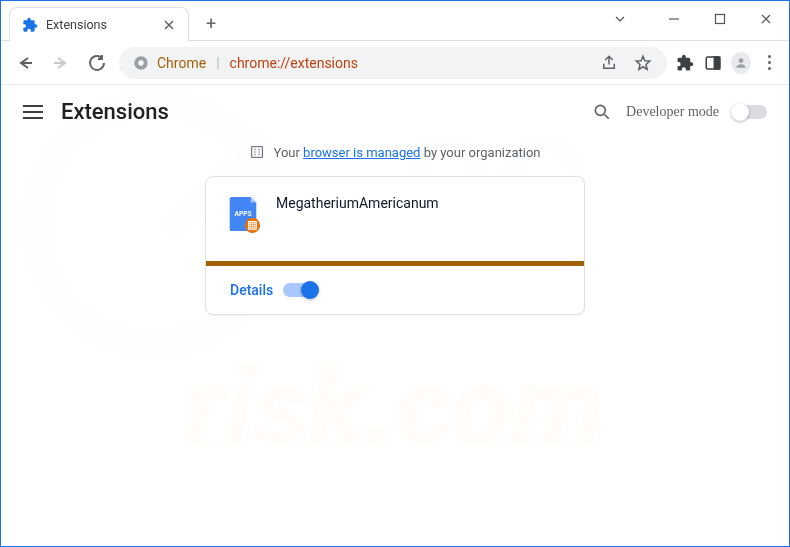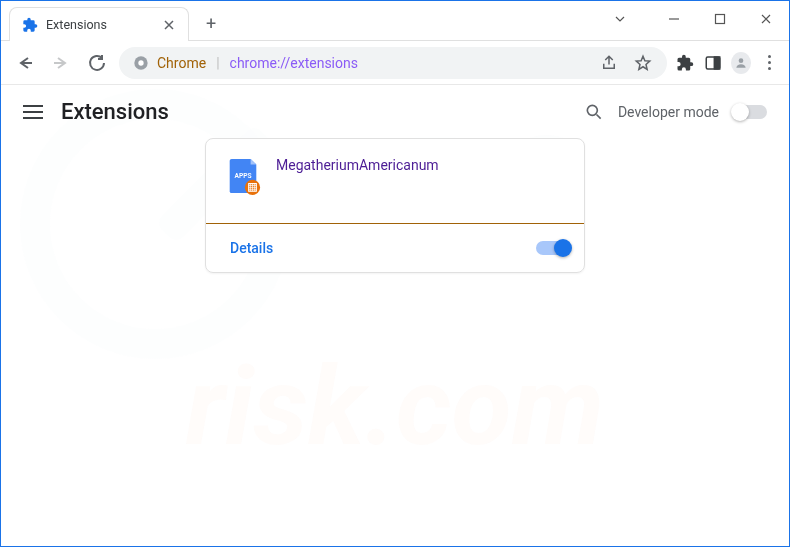--- a/index.html
+++ b/index.html
@@ -53,58 +53,58 @@
     .nav-btn.disabled { opacity:.35; }
     .nav-btn svg { width:18px; height:18px; stroke:#5f6368; stroke-width:2; fill:none; }
     .omnibox {
       flex:1; height:32px; border-radius:16px; background:#f1f3f4;
       display:flex; align-items:center; padding:0 14px; gap:8px;
       font-size:14px; color:#5f6368;
     }
     .omnibox .chrome-icon { width:16px; height:16px; }
     .omnibox .scheme { color:#a16207; }
     .omnibox .sep { color:#c0c0c0; margin:0 2px; }
-    .omnibox .path { color:#8b5cf6; }
+    .omnibox .path { color:#c2410c; }
     .omnibox .right-icons { margin-left:auto; display:flex; gap:14px; align-items:center; color:#5f6368;}
     .tb-icon { width:20px; height:20px; display:flex; align-items:center; justify-content:center; color:#5f6368; }
     .kebab { display:flex; flex-direction:column; gap:3px; }
     .kebab span { width:3px; height:3px; border-radius:50%; background:#5f6368; }
     .avatar-circle { width:22px; height:22px; border-radius:50%; background:#e8eaed; display:flex; align-items:center; justify-content:center; color:#9aa0a6;}
     .page { position:relative; z-index:2; }
     .page-header {
       display:flex; align-items:center; padding:14px 22px; gap:18px;
     }
     .hamburger { width:20px; display:flex; flex-direction:column; gap:4px; }
     .hamburger span { height:2px; background:#3c4043; }
     .page-title { font-size:22px; font-weight:500; color:#202124; }
-    .header-right { margin-left:auto; display:flex; align-items:center; gap:14px; color:#5f6368; font-size:14px;}
+    .header-right { margin-left:auto; display:flex; align-items:center; gap:14px; color:#5f6368; font-size:14px;font-family:Liberation Serif, serif;}
     .toggle {
       width:34px; height:14px; border-radius:7px; background:#dadce0; position:relative;
     }
     .toggle .knob { position:absolute; width:18px; height:18px; border-radius:50%; background:#fff; box-shadow:0 1px 3px rgba(0,0,0,.3); top:-2px; left:-2px; }
     .toggle.on { background:#a8c7fa; }
     .toggle.on .knob { left:auto; right:-2px; background:#1a73e8; }
     .managed-banner {
       display:flex; align-items:center; justify-content:center; gap:8px;
       color:#5f6368; font-size:13px; padding: 6px 0 16px;
     }
     .managed-banner a { color:#1a73e8; text-decoration:underline; }
     .managed-icon { width:16px; height:16px; }
     .card {
       width:380px; margin:0 auto; border-radius:8px;
       border:1px solid #e0e0e0; background:rgba(255,255,255,.92);
       box-shadow:0 1px 2px rgba(0,0,0,.05);
       overflow:hidden;
     }
     .card-body { display:flex; padding:18px 18px 28px; gap:14px; }
     .ext-icon { width:38px; height:38px; flex-shrink:0; position:relative;text-align:right; }
-    .ext-name { font-size:14px; color:#4c1d95; }
+    .ext-name { font-size:14px; color:#0f172a; }
     .card-footer {
-      display:flex; align-items:center; justify-content:space-between;
-      padding:10px 14px; border-top:1px solid #a16207;
+      display:flex; align-items:center; 
+      padding:10px 14px; border-top:5px solid #a16207;
     }
     .details-btn { color:#1a73e8; font-size:14px; font-weight:500; padding:6px 10px; border-radius:4px; }
   </style>
 </head>
 <body>
 
 <div class="watermark">
   <svg width="780" height="520" viewBox="0 0 780 520">
     <g fill="#d8e8ec">
       <circle cx="150" cy="210" r="120" fill="none" stroke="#d8e8ec" stroke-width="30" opacity=".6"></circle>
@@ -239,20 +239,33 @@
             <path d="M15 15 L20 20"></path>
           </svg>
       </span>
       <span>Developer mode</span>
       <div class="toggle">
         <div class="knob"></div>
       </div>
     </div>
   </div>
 
+  <div class="managed-banner">
+    <span class="managed-icon">
+      <svg viewBox="0 0 24 24" width="16" height="16" fill="none" stroke="#5f6368" stroke-width="1.5">
+          <rect x="4" y="4" width="16" height="16"></rect>
+          <path d="M8 8h2M14 8h2M8 12h2M14 12h2M8 16h2M14 16h2"></path>
+        </svg>
+    </span>
+    <span>
+      <span>Your</span>
+      <a href="#">browser is managed</a>
+      <span>by your organization</span>
+    </span>
+  </div>
 
   <div class="card">
     <div class="card-body">
       <div class="ext-icon">
         <svg viewBox="0 0 40 40" width="38" height="38">
           <path d="M8 2 H28 L34 8 V36 A2 2 0 0 1 32 38 H8 A2 2 0 0 1 6 36 V4 A2 2 0 0 1 8 2 Z" fill="#4285f4"></path>
           <path d="M28 2 L34 8 H28 Z" fill="#a1c2fa"></path>
           <text x="20" y="22" font-size="7" fill="#fff" text-anchor="middle" font-weight="600">APPS</text>
           <circle cx="30" cy="32" r="8" fill="#e8710a"></circle>
           <rect x="26" y="28" width="8" height="8" fill="none" stroke="#fff" stroke-width="1.2"></rect>

